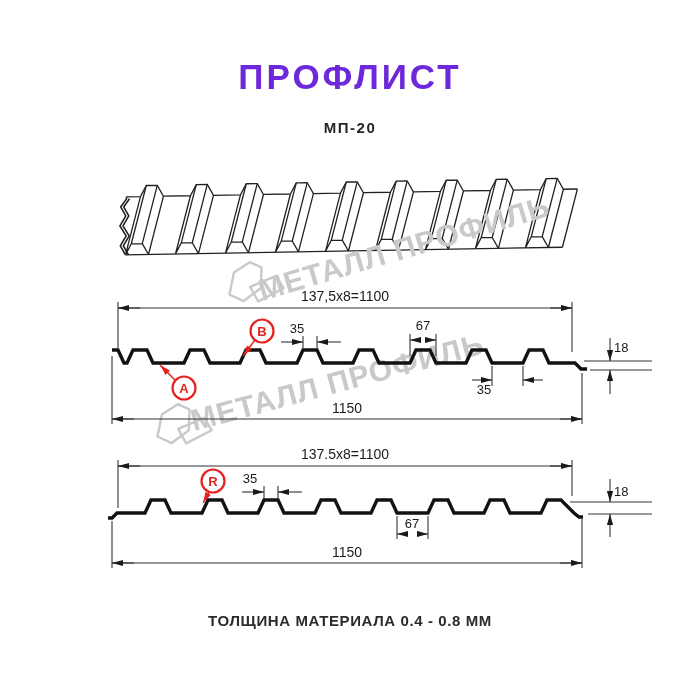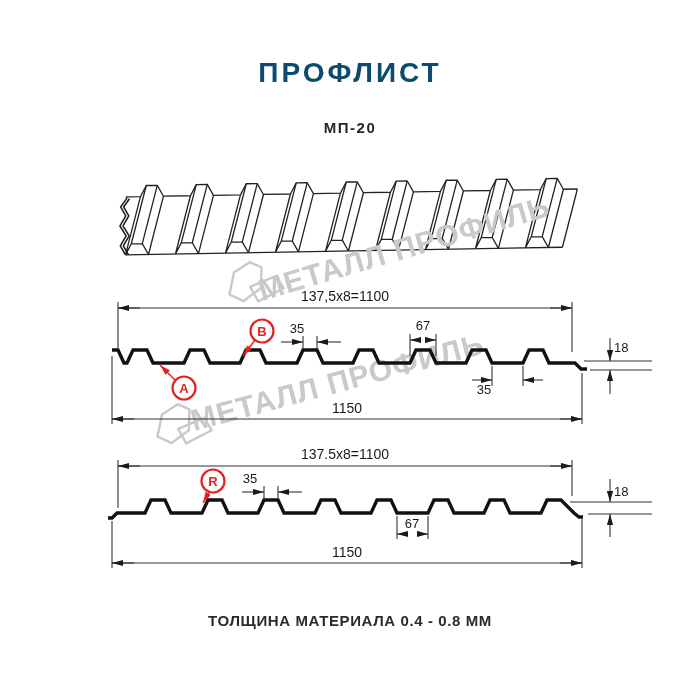--- a/index.html
+++ b/index.html
@@ -1,19 +1,19 @@
 <!DOCTYPE html>
 <html><head>
 <meta charset="utf-8">
 <style>
   html,body{margin:0;padding:0;background:#fff;}
   .stage{position:relative;width:700px;height:700px;background:#ffffff;overflow:hidden;
          font-family:"Liberation Sans", sans-serif;}
   .title{position:absolute;left:0;top:57px;width:700px;text-align:center;
-         font-size:28px;font-weight:bold;letter-spacing:3px;color:#0c4a6e;}
+         font-size:35px;font-weight:bold;letter-spacing:3px;color:#6d28d9;}
   .subtitle{position:absolute;left:0;top:97px;width:700px;text-align:center;
          font-size:15px;font-weight:bold;letter-spacing:1.5px;color:#262626;margin-top:22px;}
   .footer{position:absolute;left:0;top:612px;width:700px;text-align:center;
          font-size:15px;font-weight:bold;letter-spacing:0.6px;color:#2b2b2b;}
   svg{position:absolute;left:0;top:0;}
   .dim-txt{font-size:13px;fill:#1a1a1a;}
   .hdr-txt{font-size:14px;fill:#1a1a1a;}
   .thin{stroke:#333;stroke-width:1.1;fill:none;}
   .profile{stroke:#121212;stroke-width:3.4;fill:none;stroke-linejoin:miter;}
   .sheet3d{stroke:#222;stroke-width:1.3;fill:none;stroke-linejoin:round;}

